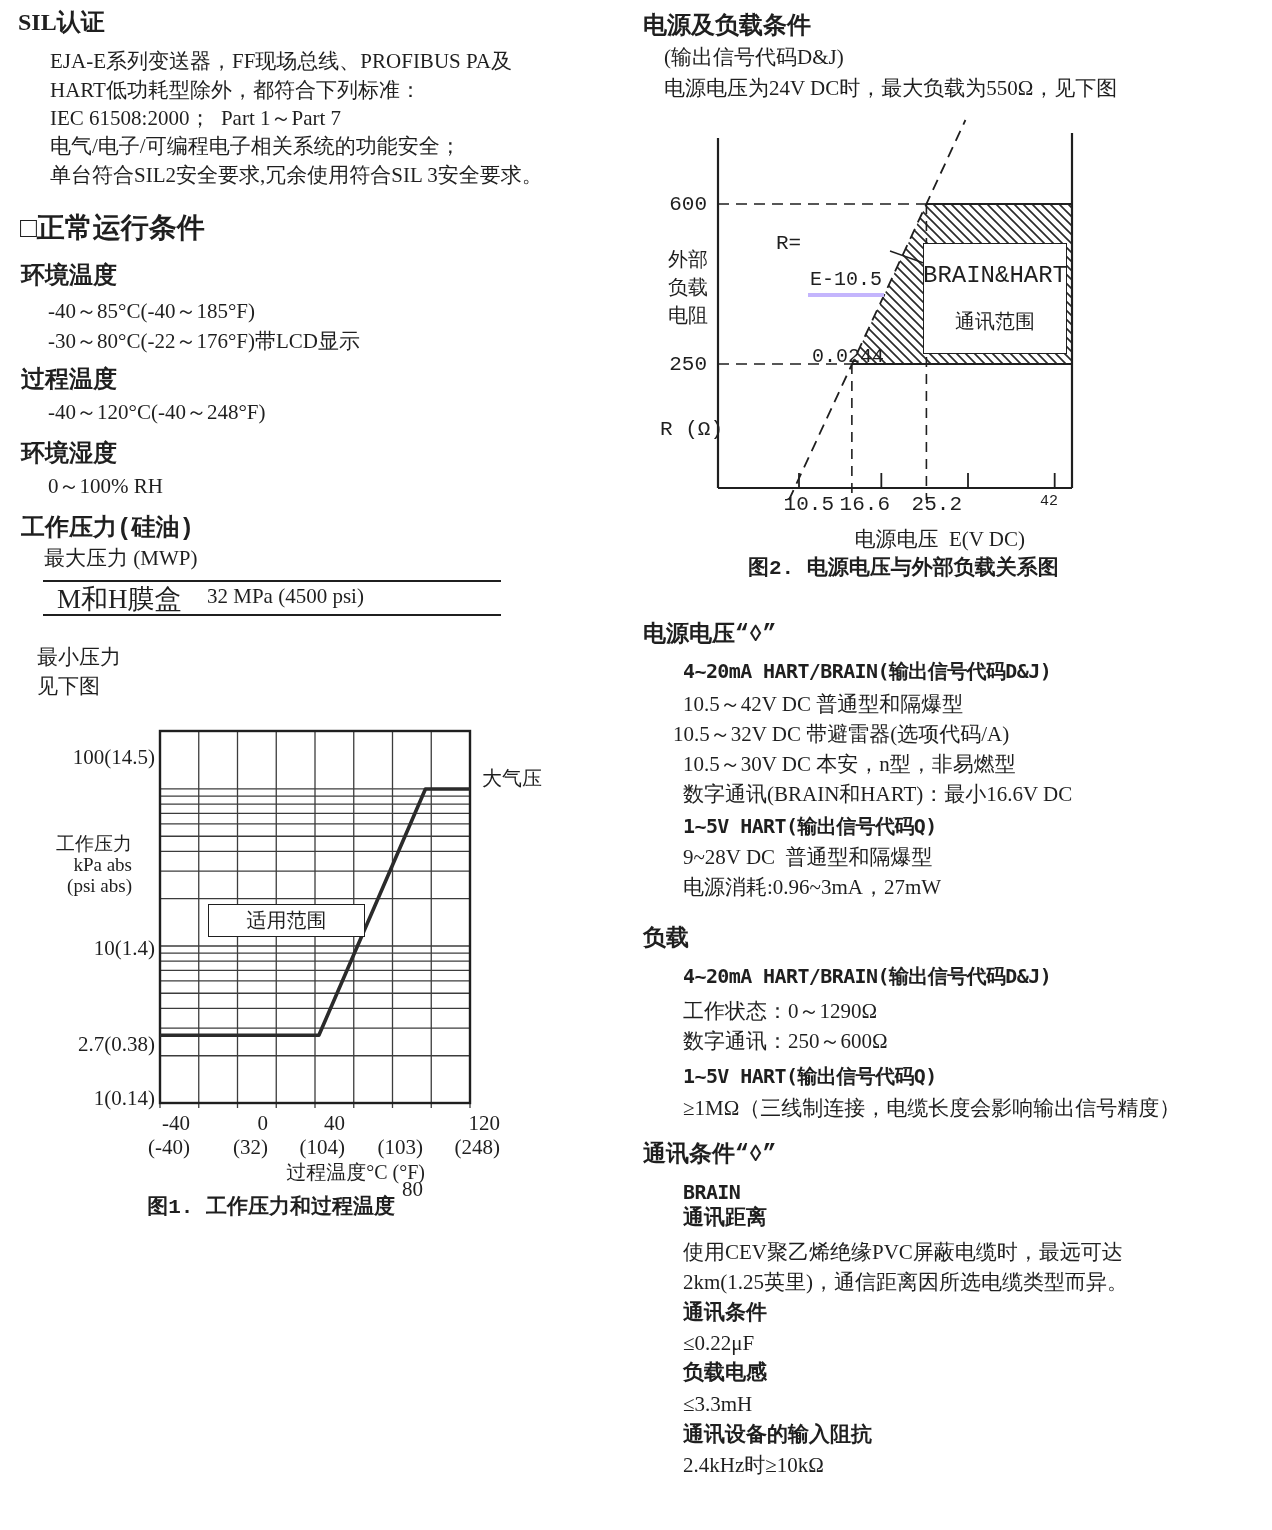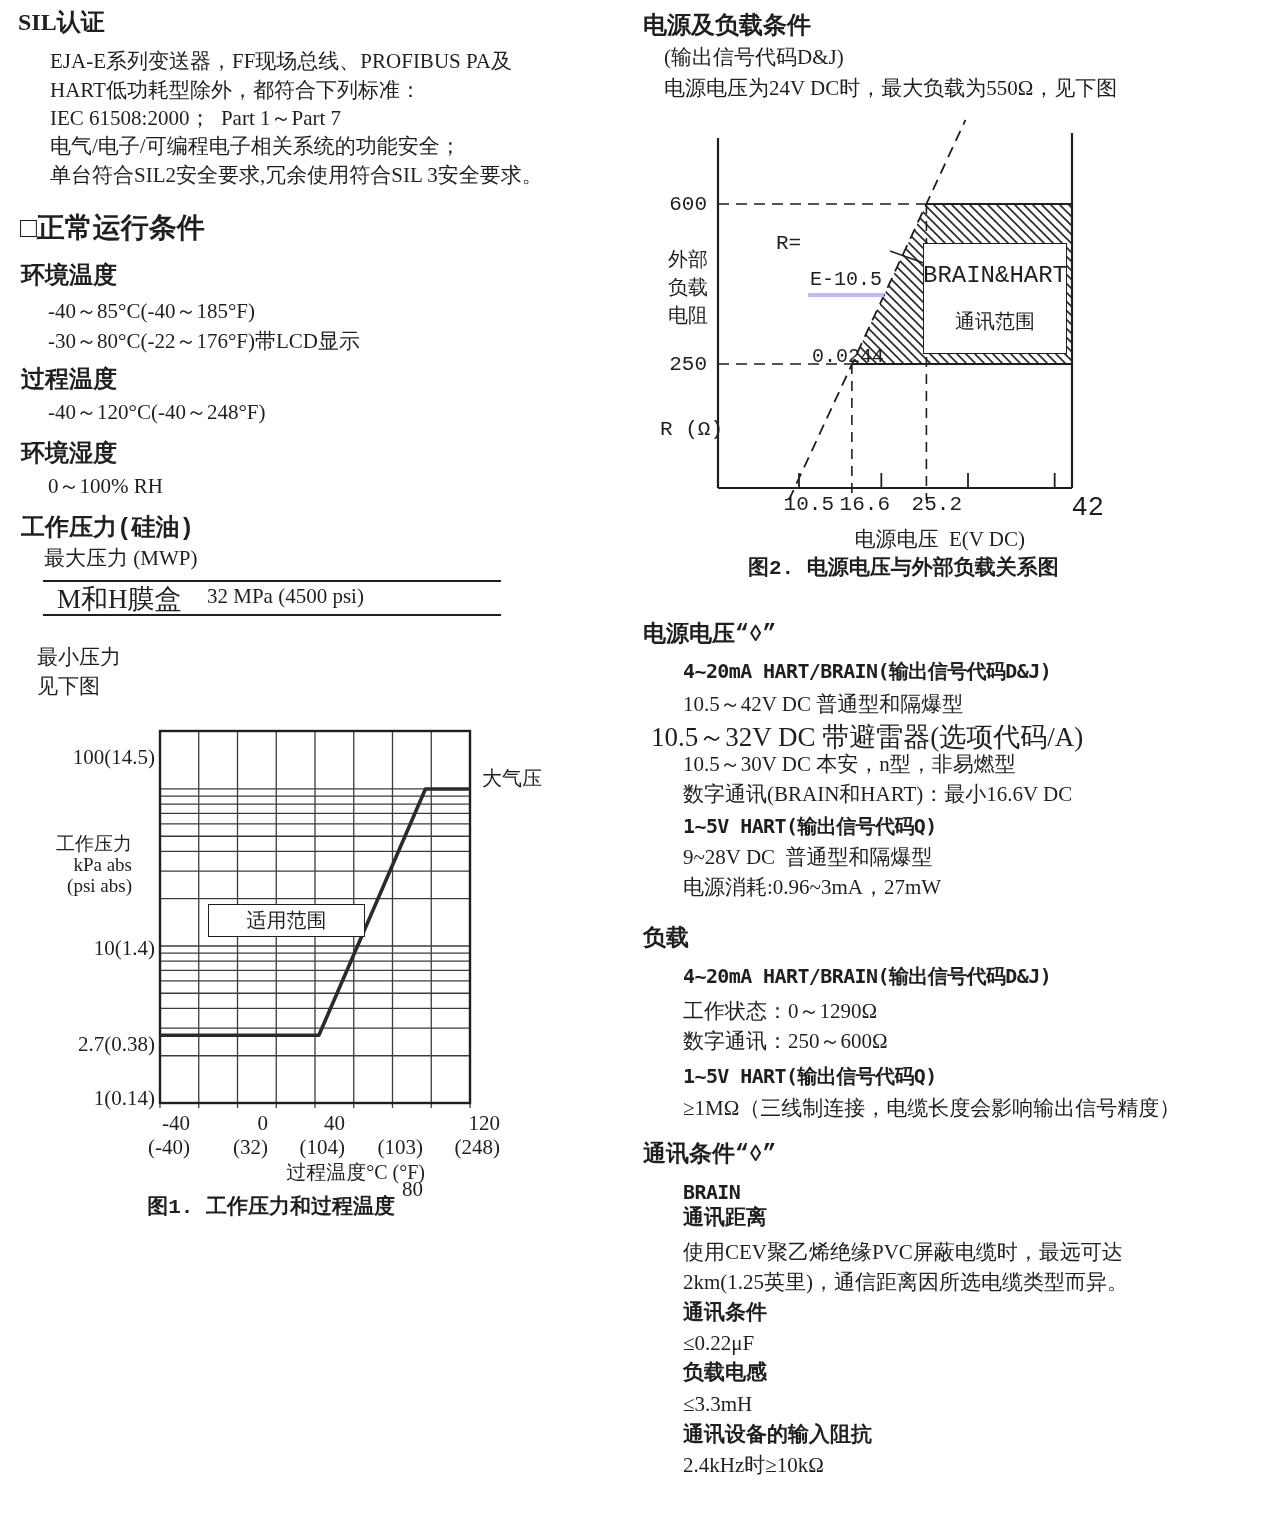--- a/index.html
+++ b/index.html
@@ -152,29 +152,29 @@
 </div>
 
 <div class="whitebox" style="left:923px;top:243px;width:142px;height:109px">
   <span class="sans" style="font-size:24px;font-weight:500">BRAIN&amp;HART</span>
   <span class="serif" style="font-size:20px;margin-top:3px">通讯范围</span>
 </div>
 
 <div class="t sans ctr" style="left:764px;top:493px;width:70px;font-size:21px">10.5</div>
 <div class="t sans ctr" style="left:820px;top:493px;width:70px;font-size:21px">16.6</div>
 <div class="t sans ctr" style="left:892px;top:493px;width:70px;font-size:21px">25.2</div>
-<div class="t sans ctr" style="left:1034px;top:493px;width:70px;font-size:27px">42</div>
+<div class="t sans ctr" style="left:988px;top:493px;width:70px;font-size:15px">42</div>
 
 <div class="t serif ctr" style="left:765px;top:527px;width:260px;font-size:21px">电源电压  E(V DC)</div>
 <div class="t sans b ctr" style="left:748px;top:557px;width:282px;font-size:21px">图2. 电源电压与外部负载关系图</div>
 
 <div class="t sans b" style="left:643px;top:622px;font-size:23px">电源电压“◊”</div>
 <div class="t mono" style="left:683px;top:660px;font-size:20px">4~20mA HART/BRAIN(输出信号代码D&amp;J)</div>
 <div class="t serif" style="left:683px;top:692px;font-size:21px">10.5～42V DC 普通型和隔爆型</div>
-<div class="t serif" style="left:651px;top:722px;font-size:27px">10.5～32V DC 带避雷器(选项代码/A)</div>
+<div class="t serif" style="left:673px;top:722px;font-size:21px">10.5～32V DC 带避雷器(选项代码/A)</div>
 <div class="t serif" style="left:683px;top:752px;font-size:21px">10.5～30V DC 本安，n型，非易燃型</div>
 <div class="t serif" style="left:683px;top:782px;font-size:21px">数字通讯(BRAIN和HART)：最小16.6V DC</div>
 <div class="t mono" style="left:683px;top:815px;font-size:20px">1~5V HART(输出信号代码Q)</div>
 <div class="t serif" style="left:683px;top:845px;font-size:21px">9~28V DC  普通型和隔爆型</div>
 <div class="t serif" style="left:683px;top:875px;font-size:21px">电源消耗:0.96~3mA，27mW</div>
 
 <div class="t sans b" style="left:643px;top:926px;font-size:23px">负载</div>
 <div class="t mono" style="left:683px;top:965px;font-size:20px">4~20mA HART/BRAIN(输出信号代码D&amp;J)</div>
 <div class="t serif" style="left:683px;top:999px;font-size:21px">工作状态：0～1290Ω</div>
 <div class="t serif" style="left:683px;top:1029px;font-size:21px">数字通讯：250～600Ω</div>

